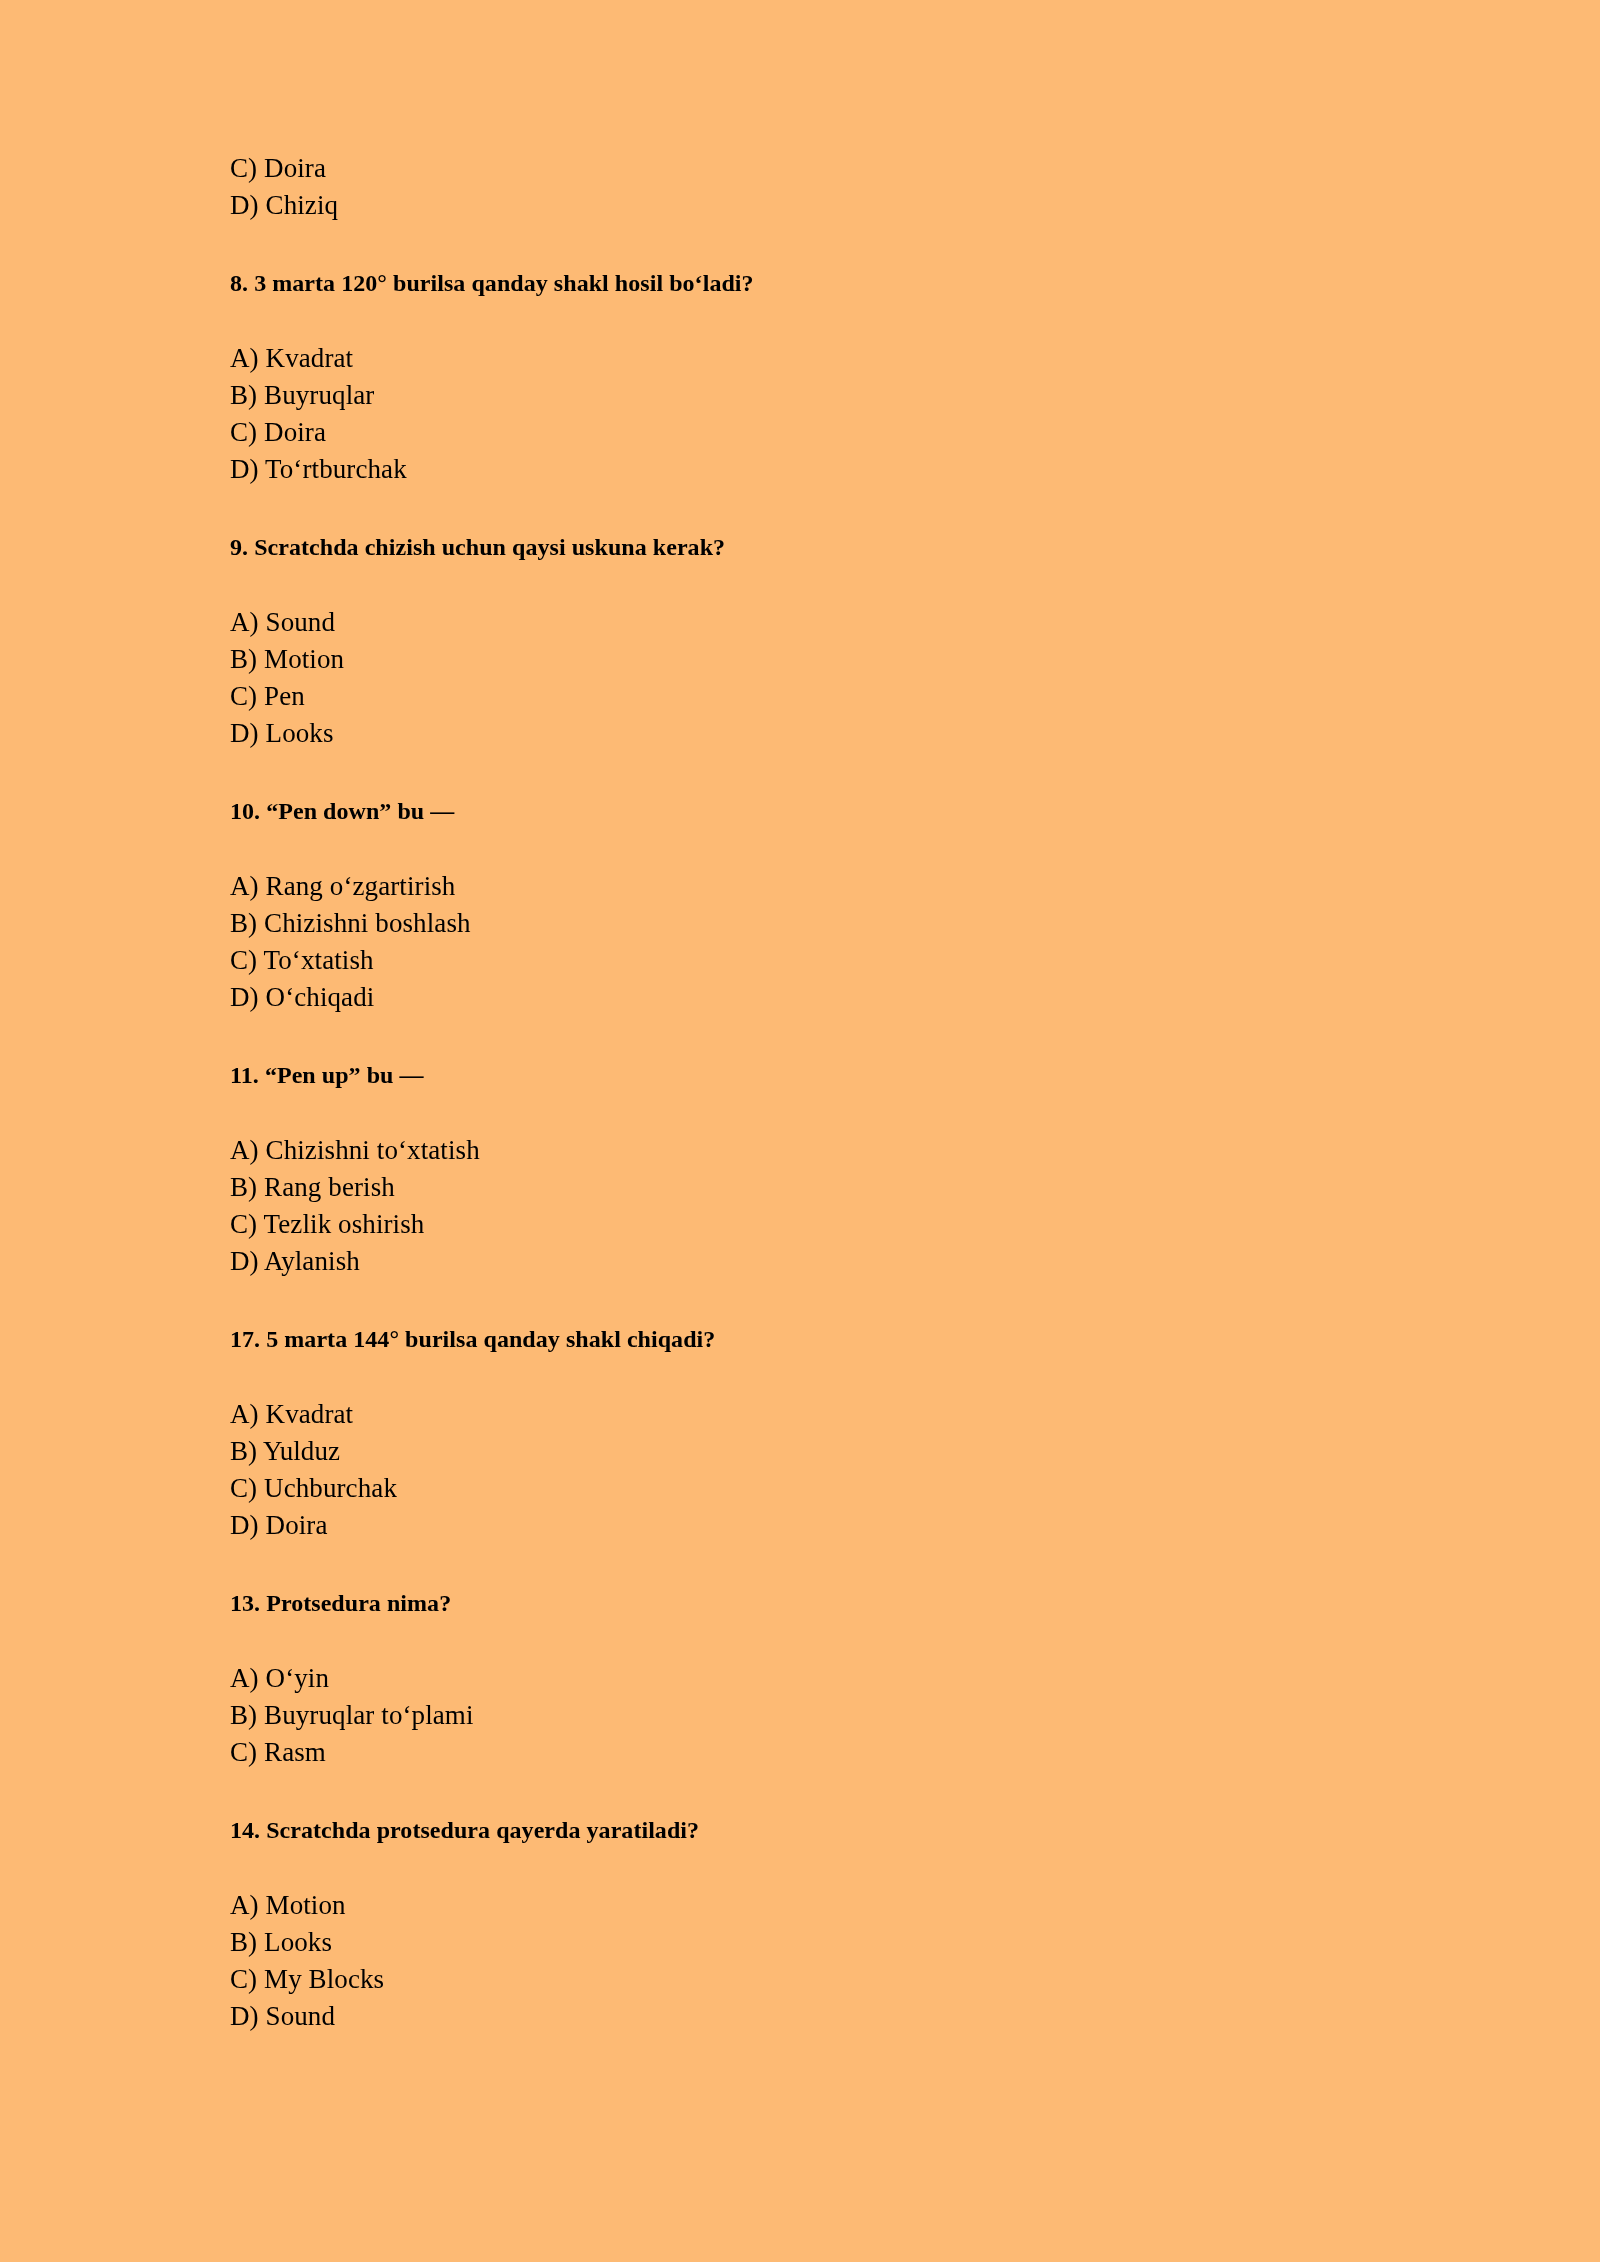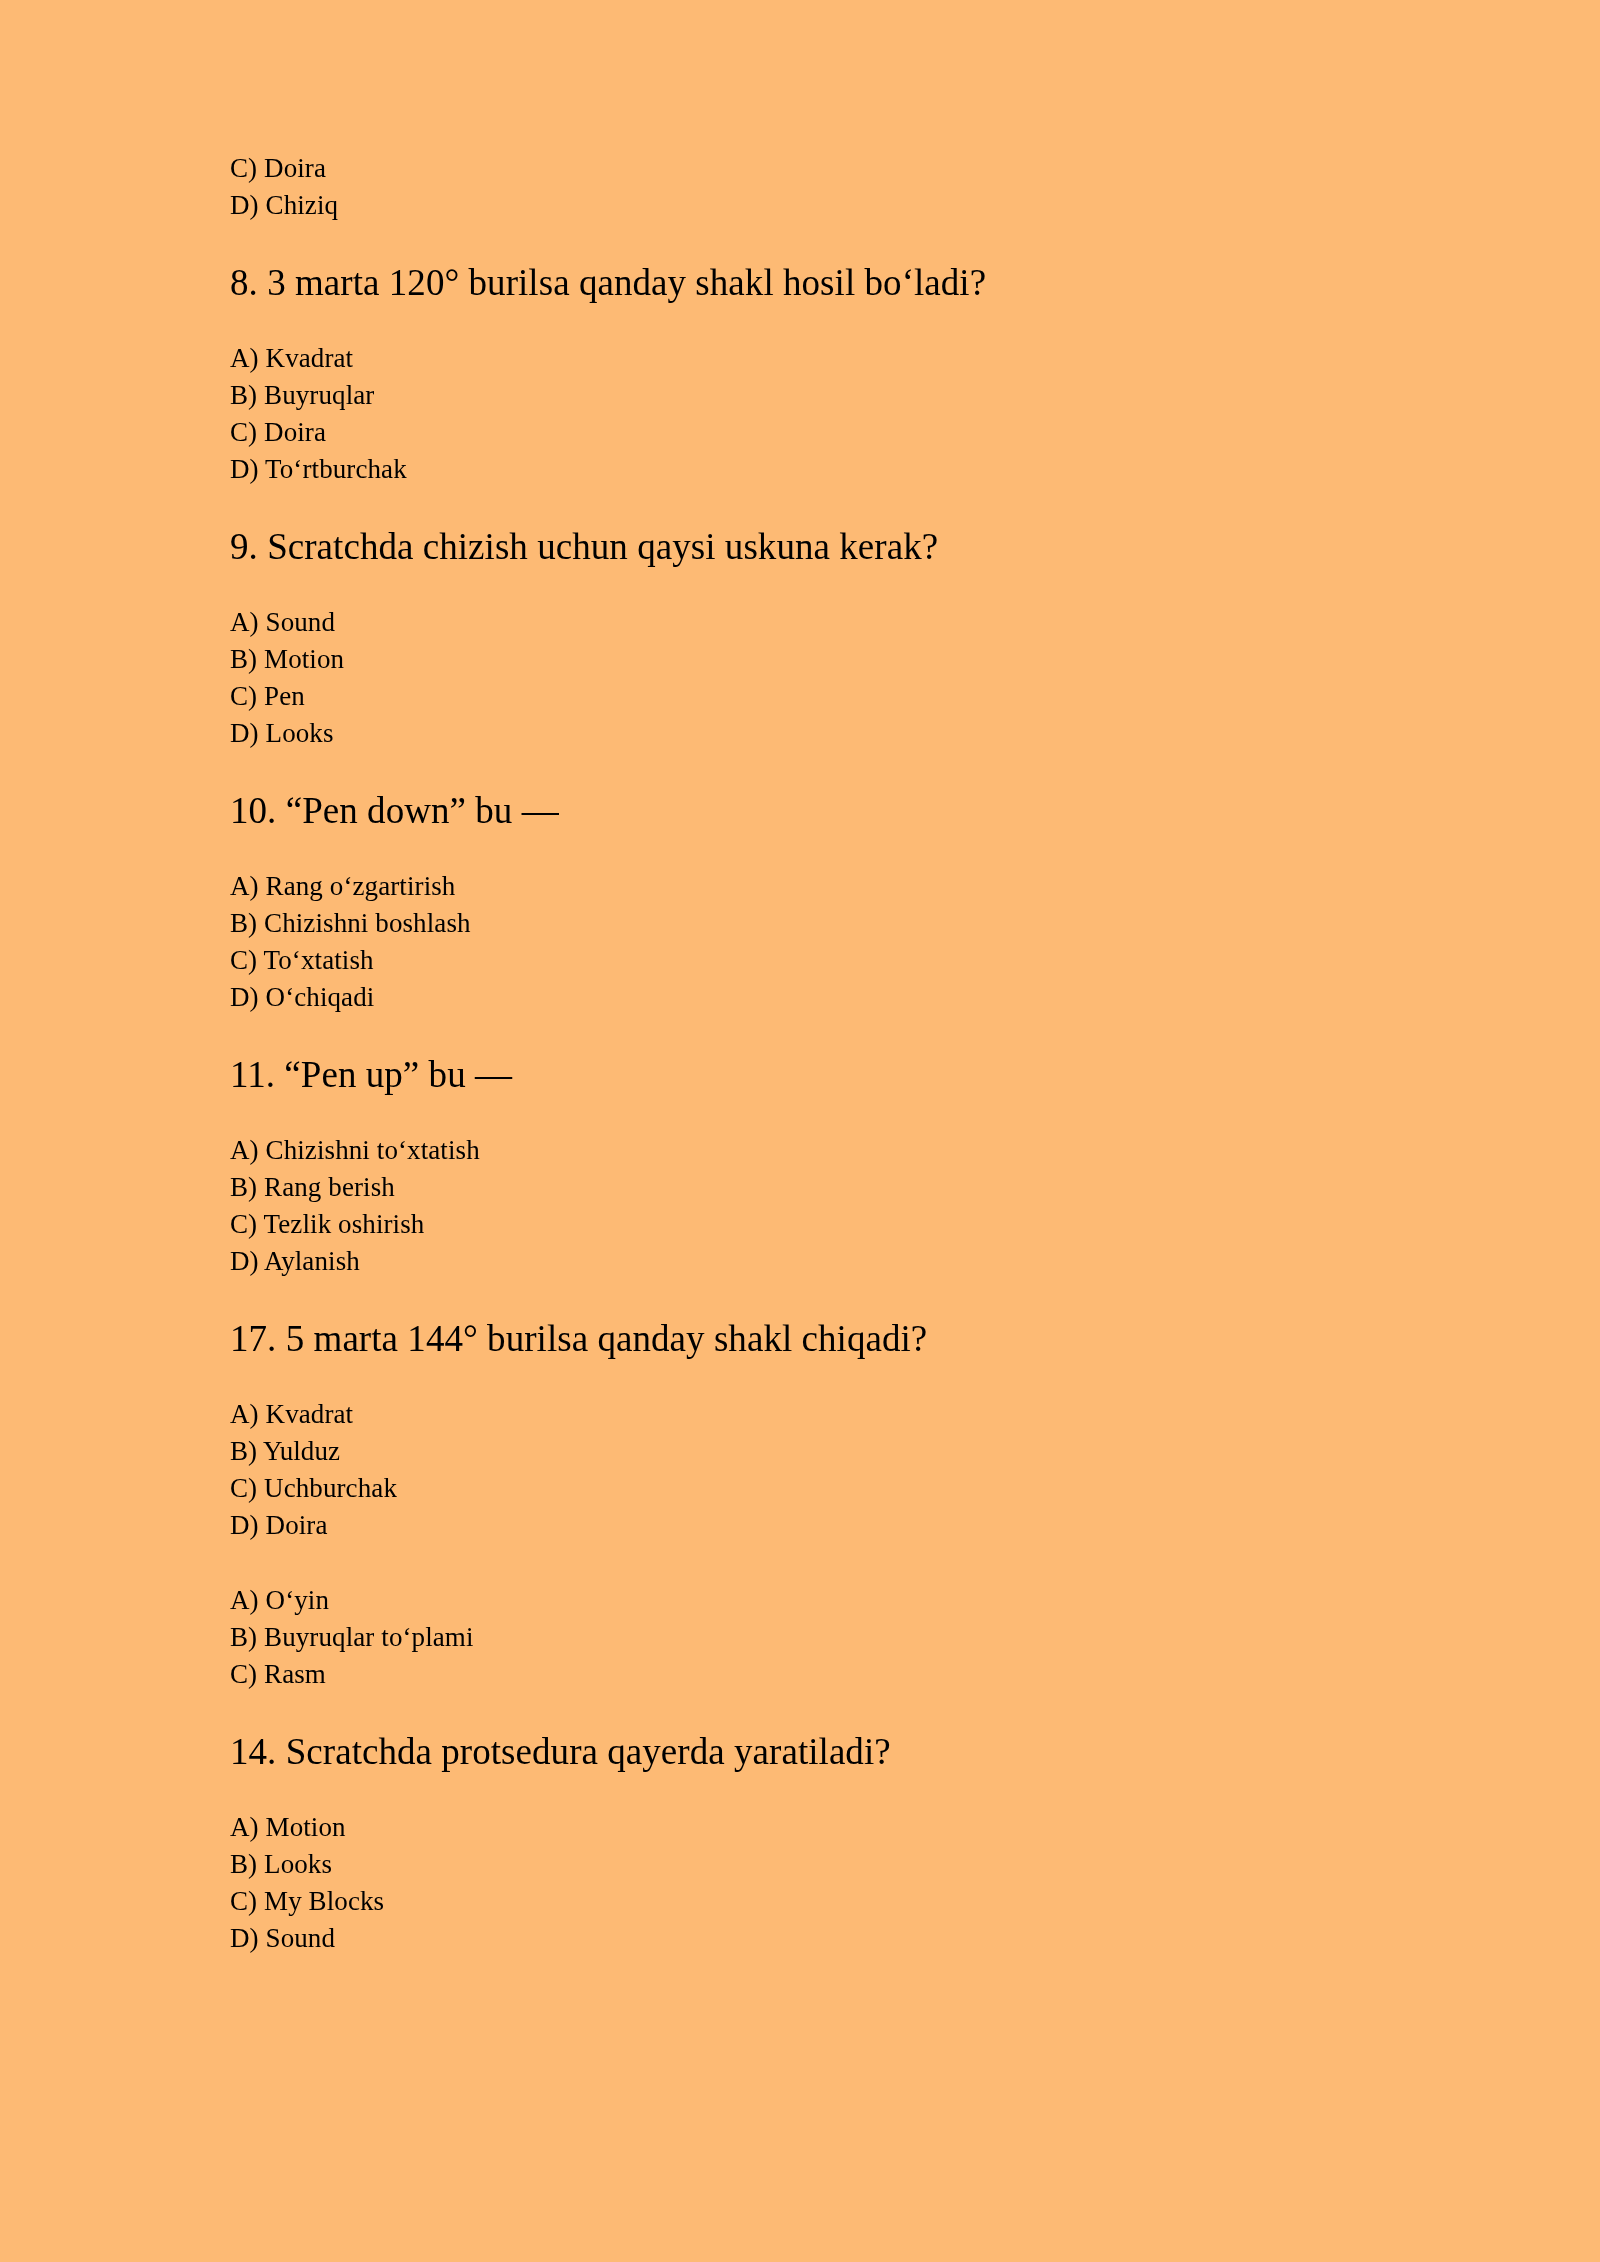--- a/index.html
+++ b/index.html
@@ -36,23 +36,23 @@
     line-height: 37px;
     font-weight: 400;
     letter-spacing: 0.1px;
     white-space: pre;
     margin: 0;
   }
   .q-block {
     margin: 0;
   }
   .q-heading {
-    font-size: 37px;
+    font-size: 24px;
     line-height: 38px;
-    font-weight: 400;
+    font-weight: 700;
     letter-spacing: 0.05px;
     margin: 40px 0 0 0;
     white-space: pre;
   }
   .q-options {
     margin: 38px 0 0 0;
   }
 </style>
 </head>
 <body>
@@ -109,20 +109,21 @@
       <div class="q-heading">17. 5 marta 144° burilsa qanday shakl chiqadi?</div>
       <div class="q-options">
         <div class="option">A) Kvadrat</div>
         <div class="option">B) Yulduz</div>
         <div class="option">C) Uchburchak</div>
         <div class="option">D) Doira</div>
       </div>
     </div>
 
     <div class="q-block">
+      <div class="q-heading">13. Protsedura nima?</div>
       <div class="q-options">
         <div class="option">A) O‘yin</div>
         <div class="option">B) Buyruqlar to‘plami</div>
         <div class="option">C) Rasm</div>
       </div>
     </div>
 
     <div class="q-block">
       <div class="q-heading">14. Scratchda protsedura qayerda yaratiladi?</div>
       <div class="q-options">

